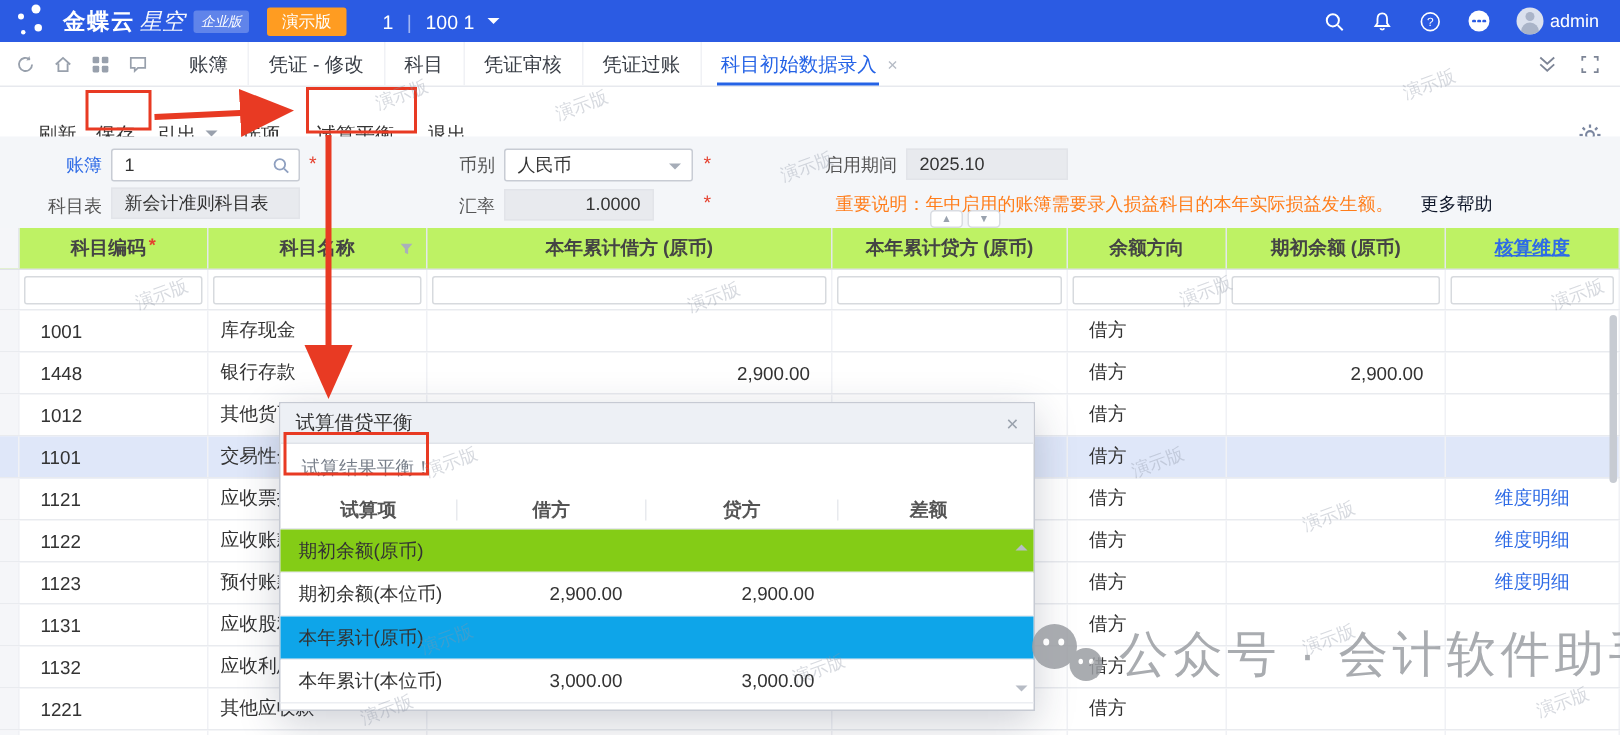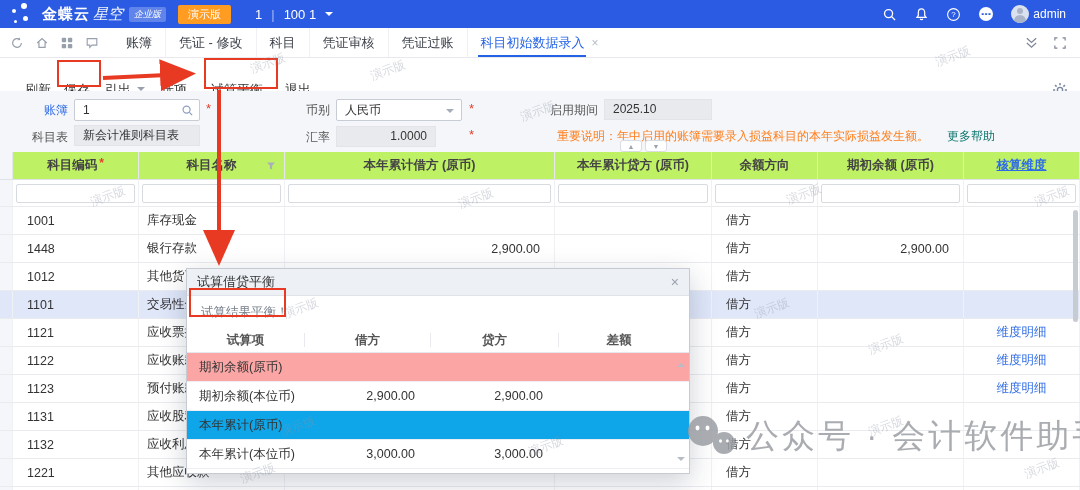--- a/index.html
+++ b/index.html
@@ -43,21 +43,21 @@
   .gear{position:absolute;right:12px;top:9px;}
   
   .filters{position:absolute;top:91px;left:0;right:0;height:61px;background:#f4f6f9;border-bottom:1px solid #e4e7ec;font-size:12px;color:#555;}
   .flabel{position:absolute;text-align:right;line-height:22px;}
   .fbox{position:absolute;box-sizing:border-box;background:#fff;border:1px solid #c8ccd4;border-radius:2px;line-height:20px;padding:0 8px;color:#333;}
   .fro{position:absolute;box-sizing:border-box;background:#e8eaee;border:1px solid #e2e4e9;line-height:19px;padding:0 8px;color:#333;}
   .req{position:absolute;color:#e5402e;font-size:13px;}
   .sel-caret{position:absolute;right:7px;top:9px;width:0;height:0;border:4px solid transparent;border-top-color:#a6adb8;}
   .mag{position:absolute;right:5px;top:4px;}
   .notice{position:absolute;left:557px;top:37px;color:#ff7d1a;white-space:nowrap;}
-  .morehelp{color:#0f766e;margin-left:18px;}
+  .morehelp{color:#0f172a;margin-left:18px;}
   .pill{position:absolute;top:49px;width:22px;height:12px;background:#fff;border:1px solid #d9dce2;border-radius:3px;font-size:7px;color:#9aa2ae;display:flex;align-items:center;justify-content:center;box-sizing:border-box;}
   
   .grid{position:absolute;top:152px;left:0;right:0;bottom:0;overflow:hidden;background:#fff;font-size:12.5px;}
   .g-row{display:grid;grid-template-columns:13px 126px 146px 270px 157px 106px 146px 116px;height:28px;border-bottom:1px solid #e9ebef;box-sizing:border-box;}
   .cell{height:100%;display:flex;align-items:center;border-right:1px solid #f0f1f5;box-sizing:border-box;overflow:hidden;white-space:nowrap;}
   .gutter{background:#f5f6f9;}
   .g-head{background:#bef264;color:#444;border-bottom:1px solid #dfe2e8;height:28px;font-weight:bold;}
   .g-head .cell{justify-content:center;border-right:1px solid #e4e7ec;position:relative;}
   .g-head .hreq{color:#e5402e;margin-left:2px;margin-top:-6px;font-size:12px;}
   .hdim{color:#2e6be6;text-decoration:underline;}
@@ -78,21 +78,21 @@
   .d-head{height:26px;background:#edf0f5;border-bottom:1px solid #e0e3e9;display:flex;align-items:center;padding:0 10px;font-size:13px;color:#333;}
   .d-close{margin-left:auto;color:#9aa2ad;font-size:14px;line-height:14px;}
   .d-msg{height:30px;line-height:32px;padding-left:14px;font-size:12.5px;color:#787f8a;}
   .d-table{position:absolute;left:0;right:0;top:58px;bottom:0;}
   .d-row{display:grid;grid-template-columns:118px 126px 128px 120px 12px;height:29px;align-items:center;border-bottom:1px solid #eceef2;font-size:12.5px;box-sizing:border-box;}
   .d-rhead{height:26px;color:#555;border-bottom:1px solid #e6e8ee;font-weight:bold;}
   .d-rhead span{text-align:center;border-right:1px solid #e8eaee;height:14px;line-height:14px;}
   .d-rhead span:nth-child(4),.d-rhead span:nth-child(5){border-right:none;}
   .d-item{padding-left:12px;}
   .d-num{text-align:right;padding-right:16px;}
-  .d-hl{background:#fca5a5;}
+  .d-hl{background:#84cc16;}
   .d-alt{background:#0ea5e9;}
   .d-up{position:absolute;right:4px;top:32px;width:0;height:0;border:4px solid transparent;border-bottom-color:#b7bcc5;}
   .d-down{position:absolute;right:4px;bottom:8px;width:0;height:0;border:4px solid transparent;border-top-color:#b7bcc5;}
   
   .ann{position:absolute;border:2px solid #e83a23;z-index:8;pointer-events:none;box-sizing:border-box;}
   .arrows{position:absolute;left:0;top:0;width:1080px;height:490px;z-index:8;pointer-events:none;}
   
   .wm{position:absolute;color:#8d95a5;opacity:.35;font-size:12px;transform:rotate(-20deg);z-index:9;pointer-events:none;white-space:nowrap;}
   .wechat{position:absolute;left:686px;top:414px;z-index:9;display:flex;align-items:center;gap:8px;pointer-events:none;opacity:.85;}
   .wechat-text{font-size:33px;letter-spacing:3px;color:#9b9ea3;white-space:nowrap;}

